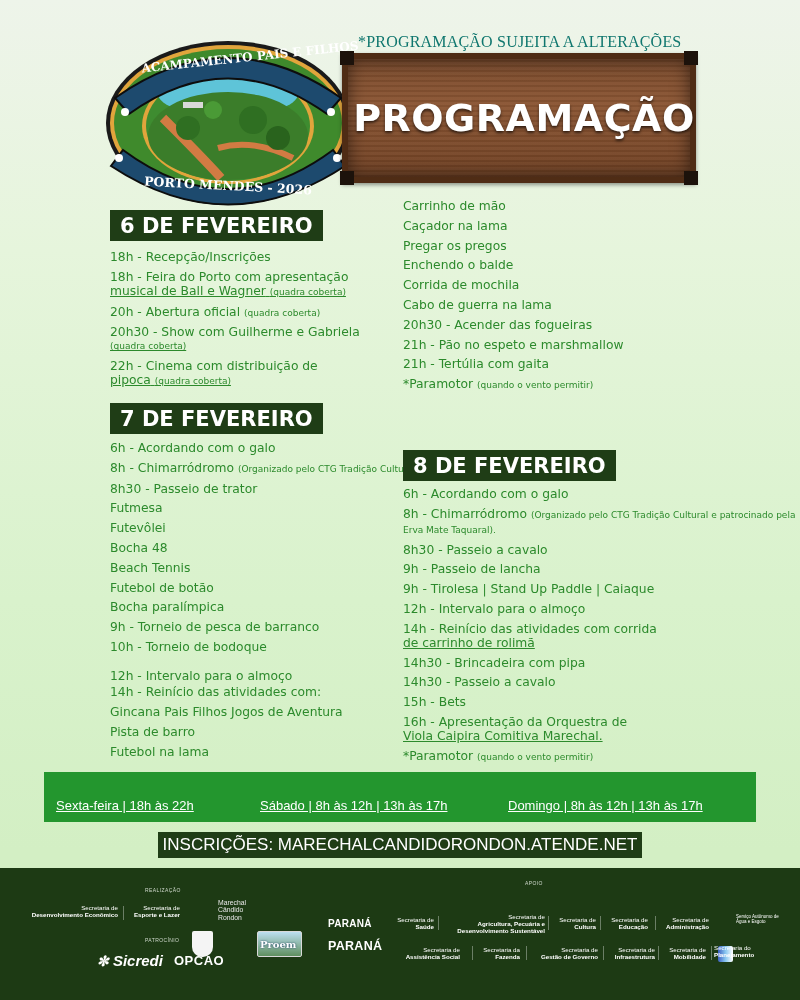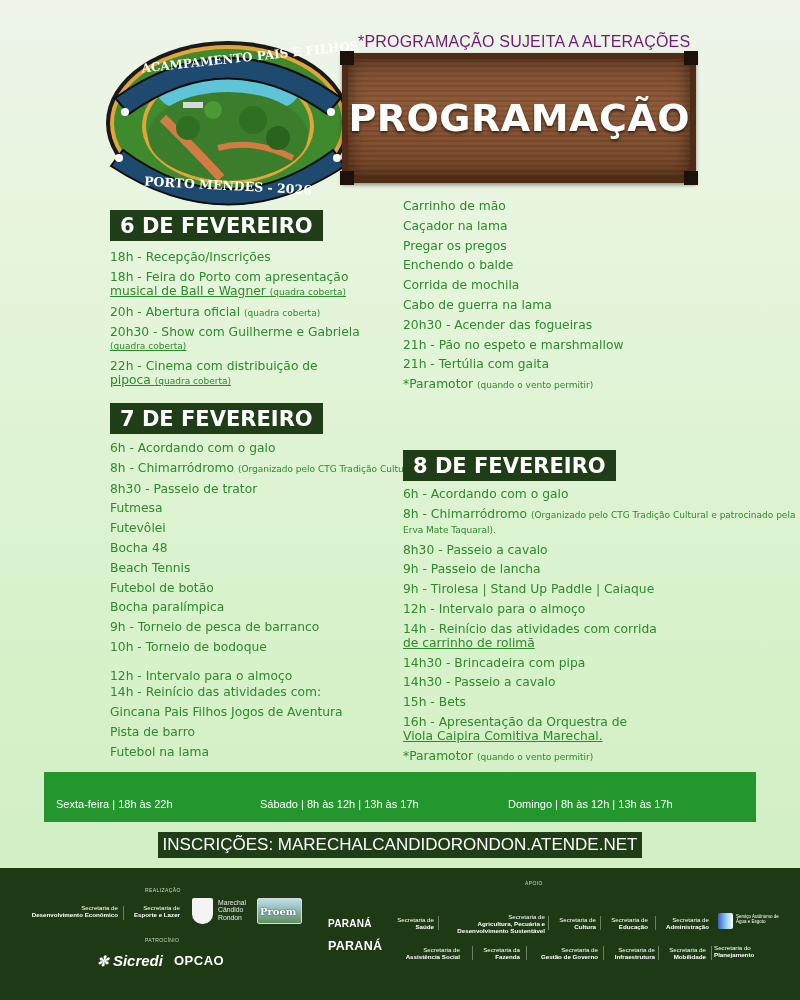--- a/index.html
+++ b/index.html
@@ -12,32 +12,32 @@
   }
 
   
   .badge {
     position: absolute; left: 103px; top: 38px; width: 250px; height: 170px;
   }
   .badge svg { width: 100%; height: 100%; display: block; }
 
   .disclaimer {
     position: absolute; left: 358px; top: 33px; width: 330px;
-    font-family: Liberation Sans, sans-serif;
-    font-size: 16px; color: #701a75; letter-spacing: 0.2px; white-space: nowrap;
+    font-family: Liberation Serif, serif;
+    font-size: 16px; color: #0f766e; letter-spacing: 0.2px; white-space: nowrap;
   }
 
   .board {
     position: absolute; left: 342px; top: 53px; width: 354px; height: 130px;
     background:
       repeating-linear-gradient(0deg, rgba(0,0,0,0.06) 0 2px, rgba(255,255,255,0.03) 2px 5px),
       linear-gradient(180deg, #7a4a2c 0%, #8b5634 40%, #6f4023 100%);
     border: 6px solid #4f2c15;
     box-shadow: inset 0 0 18px rgba(0,0,0,0.55), 0 2px 4px rgba(0,0,0,0.4);
-    display: flex; align-items: center; justify-content: flex-end;
+    display: flex; align-items: center; justify-content: center;
   }
   .board .corner { position: absolute; width: 14px; height: 14px; background: #1c120b; }
   .board .corner.tl { left: -8px; top: -8px; }
   .board .corner.tr { right: -8px; top: -8px; }
   .board .corner.bl { left: -8px; bottom: -8px; }
   .board .corner.br { right: -8px; bottom: -8px; }
   .board-title {
     font-family: "DejaVu Sans", sans-serif; font-weight: bold;
     font-size: 38px; color: #ffffff; letter-spacing: 0.5px;
     text-shadow: 0 2px 3px rgba(0,0,0,0.6);
@@ -60,21 +60,21 @@
   .item .note { font-size: 9px; color: #2c8a2c; }
   .item .line2 { display: block; text-decoration: underline; }
 
   
   .info-bar {
     position: absolute; left: 44px; top: 772px; width: 712px; height: 50px;
     background: #23962e; color: #fff;
     font-family: "Liberation Sans", sans-serif;
   }
   .info-bar .l1 { position: absolute; left: 12px; top: 4px; font-size: 14.4px; white-space: nowrap; }
-  .info-bar .l2 { position: absolute; left: 12px; top: 26px; font-size: 11px; white-space: nowrap; display: flex; }
+  .info-bar .l2 { position: absolute; left: 12px; top: 26px; font-size: 13px; white-space: nowrap; display: flex; text-decoration: underline; }
   .info-bar .l2 span { display: inline-block; }
 
   .reg-bar {
     position: absolute; left: 158px; top: 832px; width: 484px; height: 26px;
     background: #1f3d16; color: #fff;
     font-family: "Liberation Sans", sans-serif; font-size: 17px;
     display: flex; align-items: center; justify-content: center; white-space: nowrap;
   }
 
   
@@ -83,21 +83,21 @@
     background: #1d3a14;
     color: #fff; font-family: "Liberation Sans", sans-serif;
   }
   .f-label { position: absolute; font-size: 5px; color: #cfd8cc; letter-spacing: 0.4px; }
   .f-sec {
     position: absolute; font-size: 6.2px; line-height: 7px; text-align: right; color: #fff;
   }
   .f-sec b { display: block; font-weight: bold; }
   .f-sep { position: absolute; width: 1px; height: 14px; background: #6b7f66; }
   .f-logo-box {
-    position: absolute; border-radius: 2px;
+    position: absolute; border-radius: 2px; margin-top: 33px;
   }
   .f-text-logo { position: absolute; font-weight: bold; color: #fff; }
 </style>
 </head>
 <body>
 
 <div class="badge">
   <svg viewBox="0 0 250 170" xmlns="http://www.w3.org/2000/svg">
     <defs>
       <path id="arcTop" d="M 30,78 A 96,64 0 0 1 220,78"></path>

